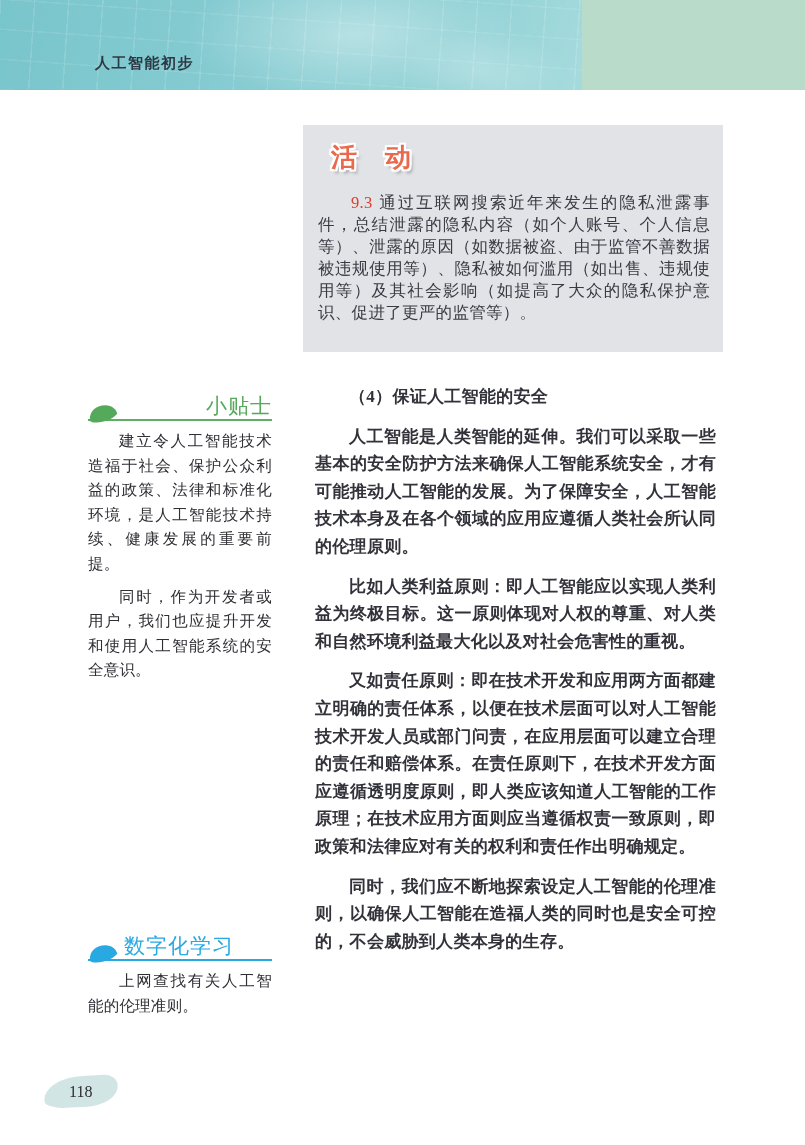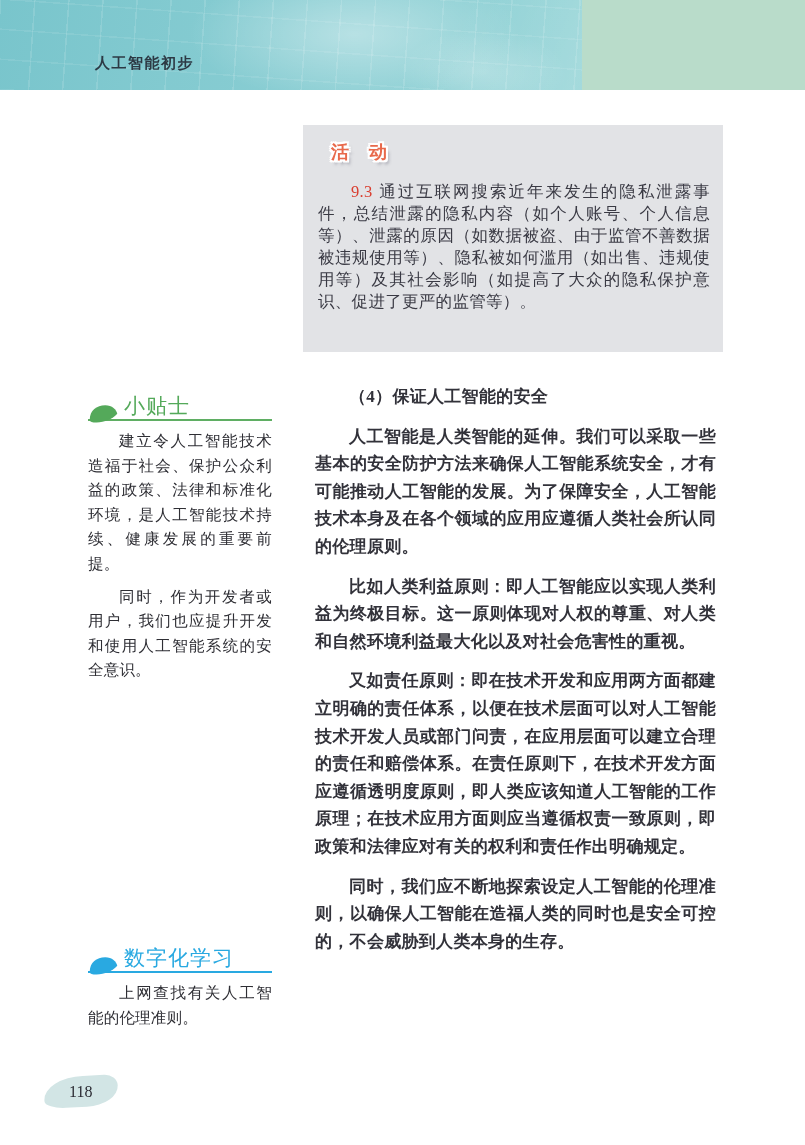--- a/index.html
+++ b/index.html
@@ -30,21 +30,21 @@
   }
 
   
   .activity-box{
     position:absolute;left:303px;top:125px;width:420px;min-height:227px;
     box-sizing:border-box;background:#e2e3e6;padding:12px 13px 16px 15px;
   }
   .activity-title{
     margin:3px 0 17px 13px;
     font-family:"Liberation Sans",sans-serif;font-weight:bold;
-    font-size:18px;letter-spacing:1px;color:#e8694b;
+    font-size:26px;letter-spacing:1px;color:#e8694b;
     text-shadow:
       -2px -2px 0 #fff, 2px -2px 0 #fff, -2px 2px 0 #fff, 2px 2px 0 #fff,
       -2px 0 0 #fff, 2px 0 0 #fff, 0 -2px 0 #fff, 0 2px 0 #fff,
       3px 4px 3px rgba(110,110,125,.5);
   }
   .activity-text{
     margin:0;font-size:16.5px;line-height:22px;letter-spacing:.3px;
     text-align:justify;text-indent:2em;color:#3a3a44;
   }
   .activity-number{color:#d93f31;padding-right:5px;}
@@ -55,24 +55,24 @@
   .sidebar-digital{top:935px;}
   .side-header{
     display:flex;align-items:flex-end;
     border-bottom:2px solid;padding-bottom:3px;
   }
   .side-header .leaf{width:31px;height:20px;margin:0 5px -7px 0;flex:none;}
   .side-title{
     font-family:"Liberation Sans",sans-serif;font-size:21px;
     letter-spacing:1px;line-height:1;
   }
-  .sidebar-tips .side-header{border-color:#5fae63;}
+  .sidebar-tips .side-header{border-color:#5fae63;justify-content:space-between;}
   .sidebar-tips .side-title{color:#54a95a;}
   .sidebar-tips .leaf path{fill:#54a95a;}
-  .sidebar-digital .side-header{border-color:#29a9e1;margin-top:12px;}
+  .sidebar-digital .side-header{border-color:#29a9e1;}
   .sidebar-digital .side-title{color:#29a9e1;}
   .sidebar-digital .leaf path{fill:#29a9e1;}
   .side-text{
     margin:8px 0 0;font-size:15.5px;line-height:24.6px;letter-spacing:.2px;
     text-align:justify;text-indent:2em;color:#2e2e34;
   }
 
   
   .main-col{
     position:absolute;left:303px;top:371px;width:425px;

